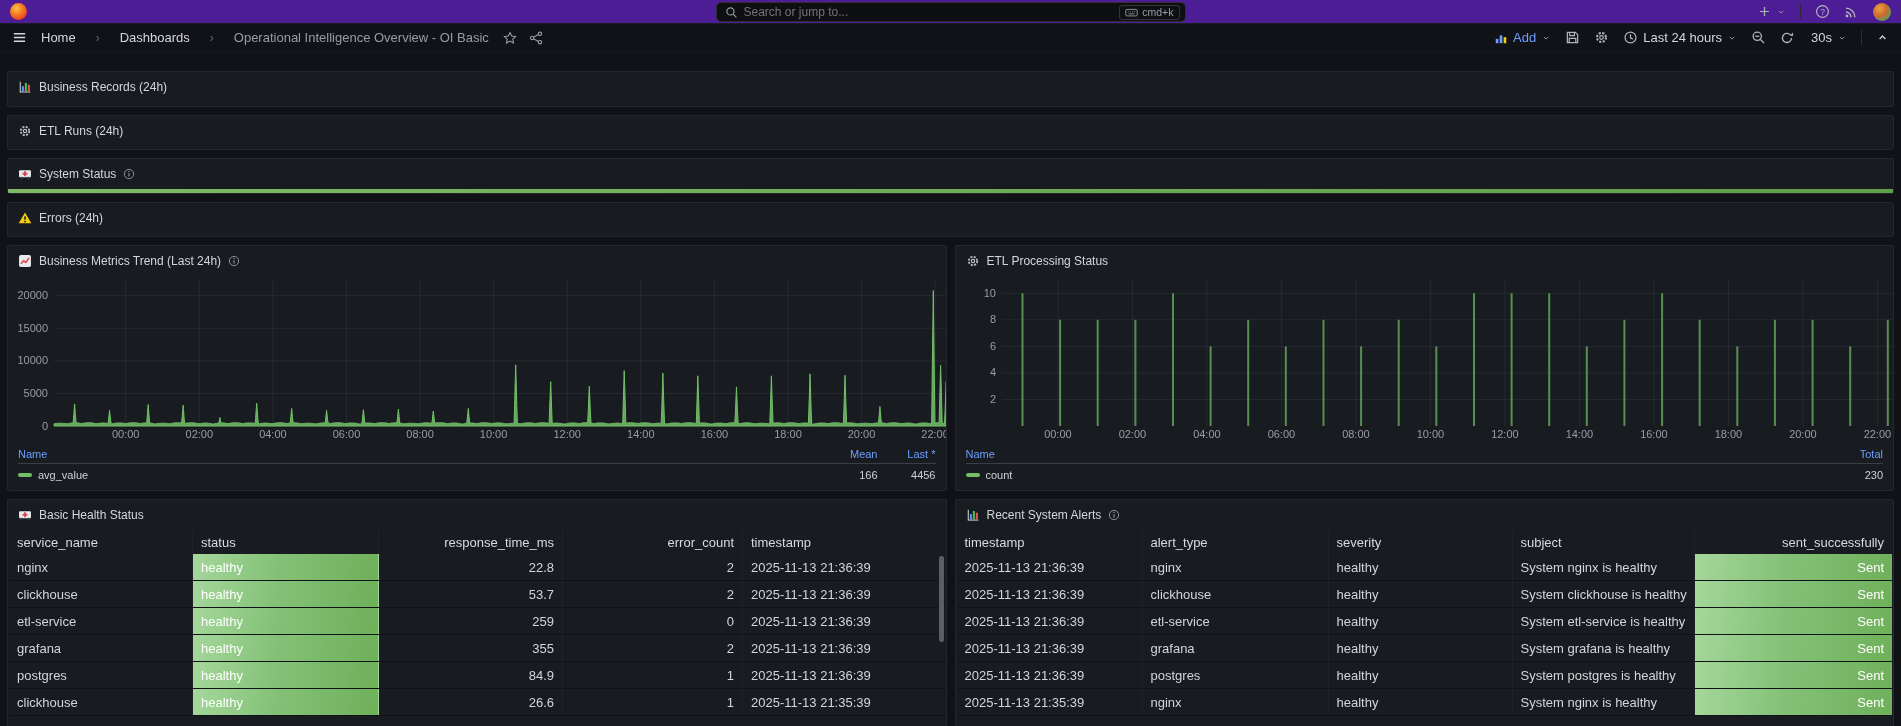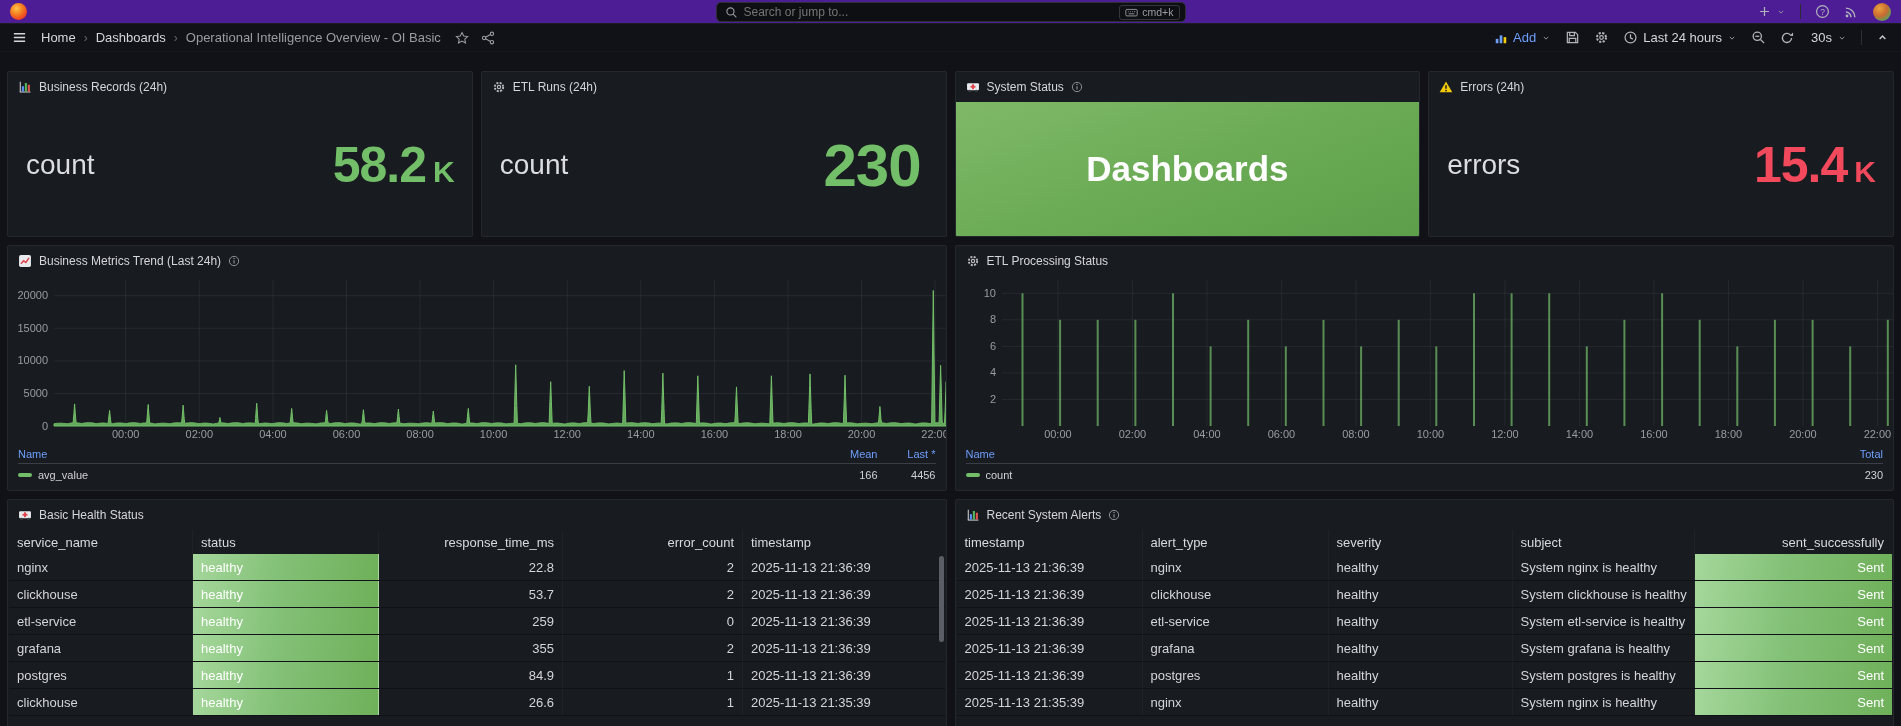--- a/index.html
+++ b/index.html
@@ -19,35 +19,35 @@
   .kbd-badge { display:flex; align-items:center; gap:4px; border:1px solid #34363c;
     border-radius:3px; padding:0 5px; height:15px; color:#9a9ca3; font-size:10.5px; }
   .nav-right { margin-left:auto; display:flex; align-items:center; gap:14px; color:#b2b4bb; }
   .avatar { width:18px; height:18px; border-radius:50%;
     background:radial-gradient(circle at 35% 30%, #e8a33d 0%, #c96a32 45%, #58a05a 78%, #2f6b38 100%); }
   .vdiv { width:1px; height:15px; background:#2c2e33; }
 
   
   .toolbar { height:28px; display:flex; align-items:center; padding:0 12px;
     border-bottom:1px solid #16181d; }
-  .crumbs { display:flex; align-items:center; gap:8px; font-size:13px; }
+  .crumbs { display:flex; align-items:center; gap:20px; font-size:13px; }
   .crumb { color:#d5d6dc; font-weight:500; }
   .crumb.current { color:#9a9ca3; font-weight:400; }
   .crumb-sep { color:#63656b; font-size:12px; }
   .tb-right { margin-left:auto; display:flex; align-items:center; gap:14px; color:#b2b4bb; font-size:13px; }
   .tb-group { display:flex; align-items:center; gap:5px; cursor:pointer; }
   .add-label { color:#6e9fff; font-weight:500; }
   .tb-text { color:#d5d6dc; font-weight:500; }
 
   
   .dash { padding:19px 7px 0 7px; }
   .row { display:flex; gap:8px; margin-bottom:8px; }
   .panel { background:#181b1f; border:1px solid #25272e; border-radius:2px;
     flex:1 1 0; display:flex; flex-direction:column; overflow:hidden; position:relative; }
-  .row1 { height:166px; }
+  .row1 { height:166px;flex-direction:column; }
   .row2 { height:246px; }
   .row3 { height:240px; margin-bottom:0; }
   .phead { height:30px; display:flex; align-items:center; gap:7px; padding:0 10px; flex:0 0 auto; }
   .phead h2 { font-size:12px; font-weight:500; color:#d5d6dc; }
   .info-ic { color:#9a9ca3; }
 
   
   .stat-body { flex:1; display:flex; align-items:center; justify-content:space-between; padding:0 18px 8px 18px; }
   .stat-label { font-size:28px; color:#dcdce3; }
   .stat-value { font-weight:700; font-size:50px; letter-spacing:-1px; display:flex; align-items:baseline; }

